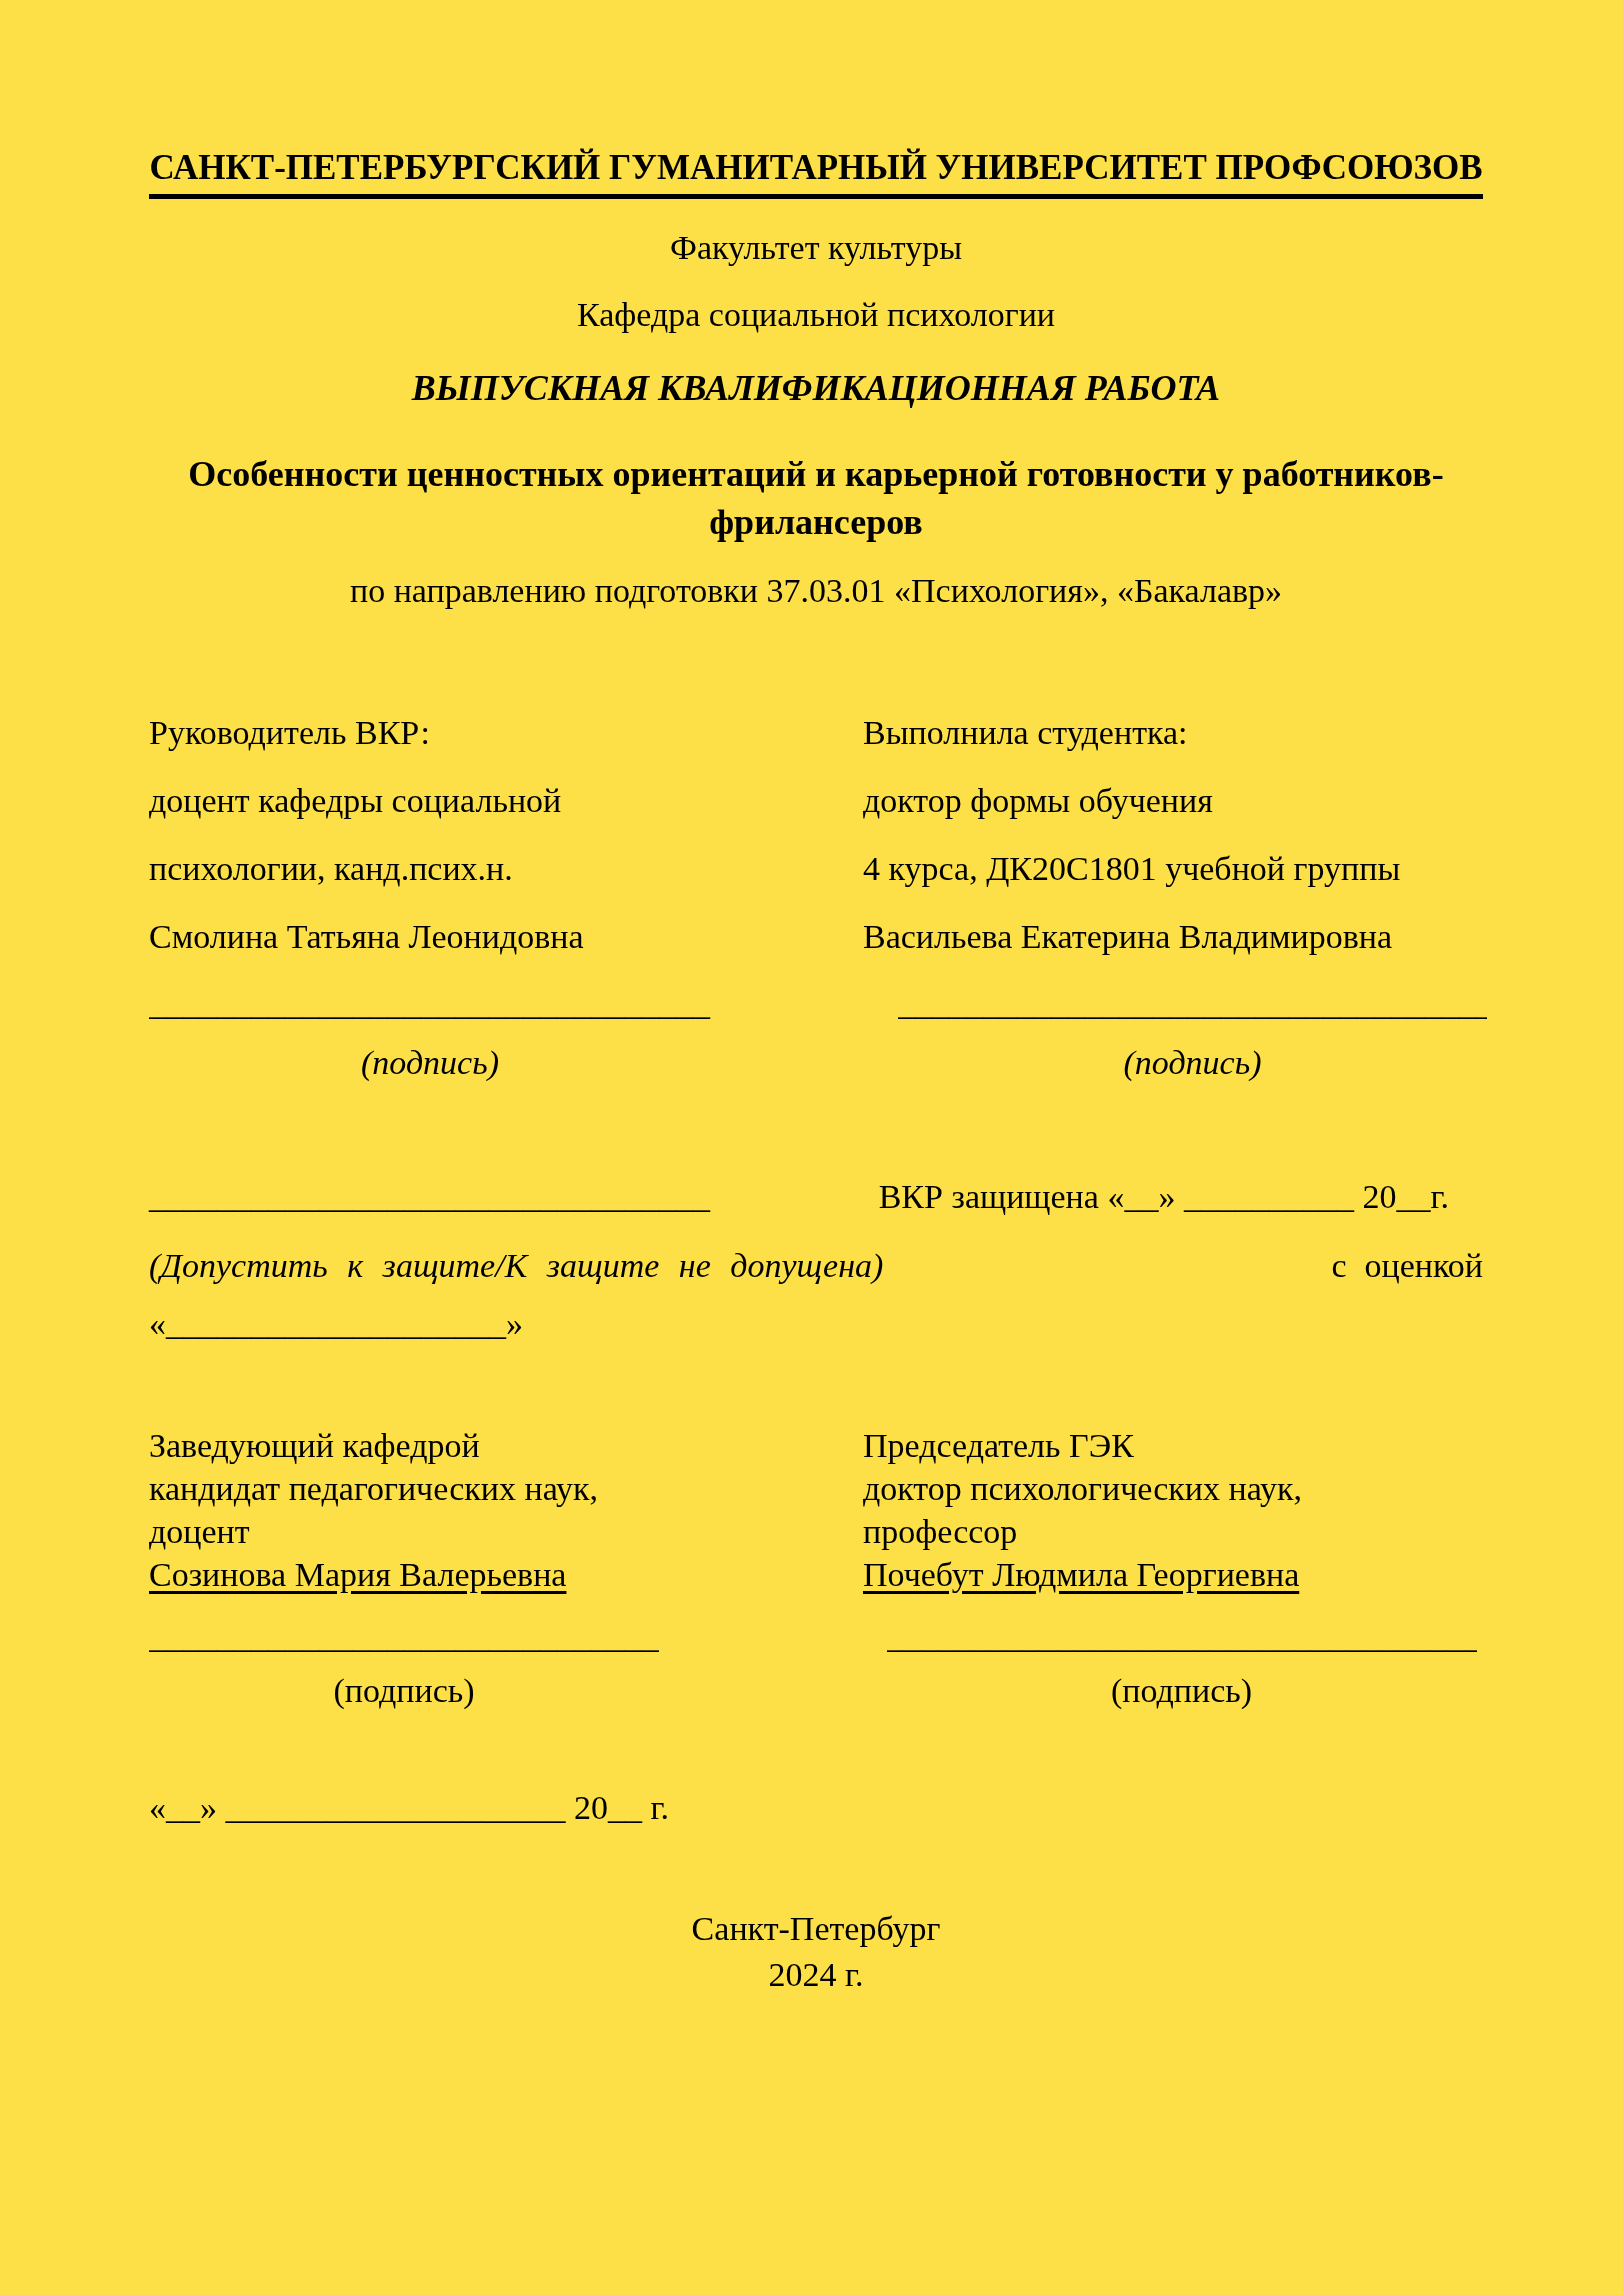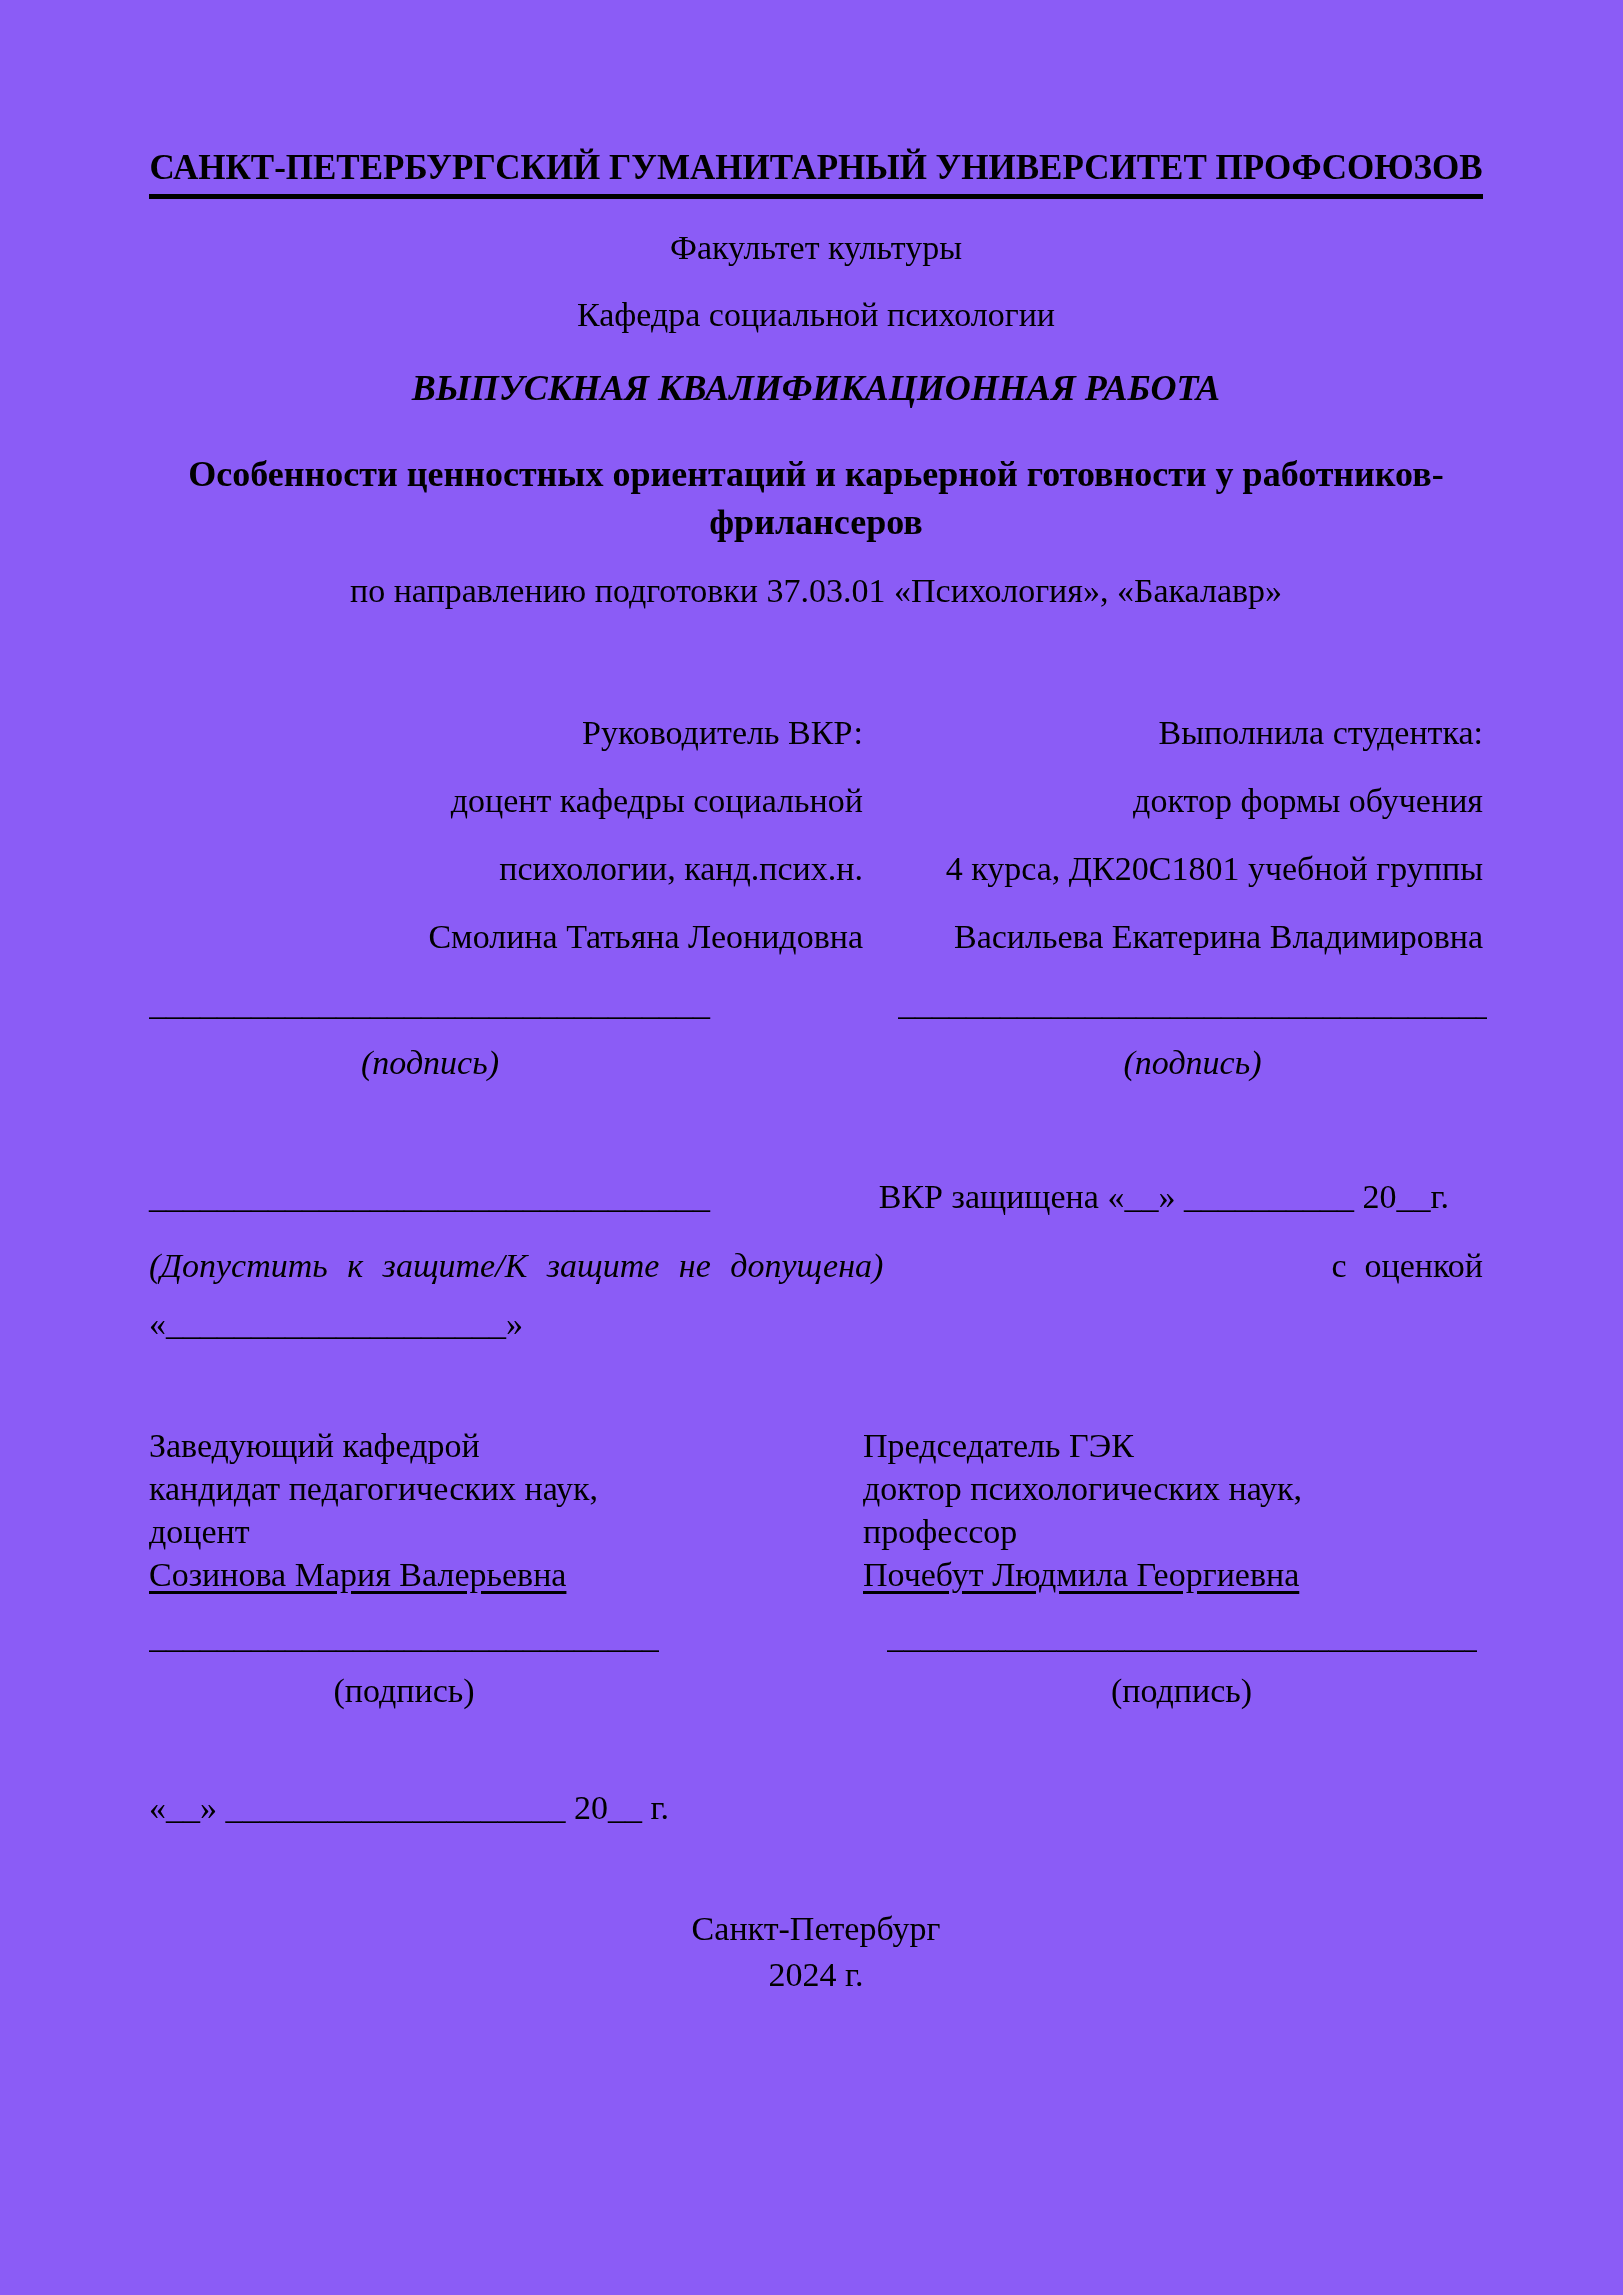--- a/index.html
+++ b/index.html
@@ -1,38 +1,38 @@
 <!DOCTYPE html>
 <html style="font-size:12.6px"><head>
 <meta charset="utf-8">
 <style>
   html,body{margin:0;padding:0;background:#ffffff;}
   .page{
     position:relative;
     width:1623px;height:2295px;
-    background:#8b5cf6;color:#000000;
+    background:#fde047;color:#000000;
     font-family:"Liberation Serif","DejaVu Serif",serif;
     font-size:34px;
     box-sizing:border-box;
     padding:0 140px 0 149px;
     overflow:hidden;
   }
   .center{text-align:center;}
   .italic{font-style:italic;}
   .u-title{margin-top:149px;font-size:35px;font-weight:bold;line-height:1.1;}
   .head-rule{margin-top:6.3px;height:5.5px;background:#000;border:none;}
   .faculty{margin-top:30px;line-height:1.1;}
   .department{margin-top:29px;line-height:1.1;}
   .worktype{margin-top:36px;font-size:36px;font-weight:bold;line-height:1.1;font-style:italic;}
   .thesis{margin-top:41px;font-size:36px;font-weight:bold;line-height:1.35;}
   .program{margin-top:25px;line-height:1.1;}
 
   .cols{display:grid;grid-template-columns:714px 1fr;}
   .col p{margin:0;line-height:2;}
-  .parties{margin-top:90px;text-align:right;}
+  .parties{margin-top:90px;}
 
   .sigrow1{margin-top:13.3px;}
   .sig{line-height:1.1;}
   .sig .uline{display:block;white-space:nowrap;overflow:hidden;}
   .sig .cap{margin-top:22px;text-align:center;}
   .sup-sig{width:562px;}
   .stu-sig{width:589px;margin-left:35px;}
 
   .row2{margin-top:97px;line-height:1.1;}
   .row2 .uline{white-space:nowrap;}

